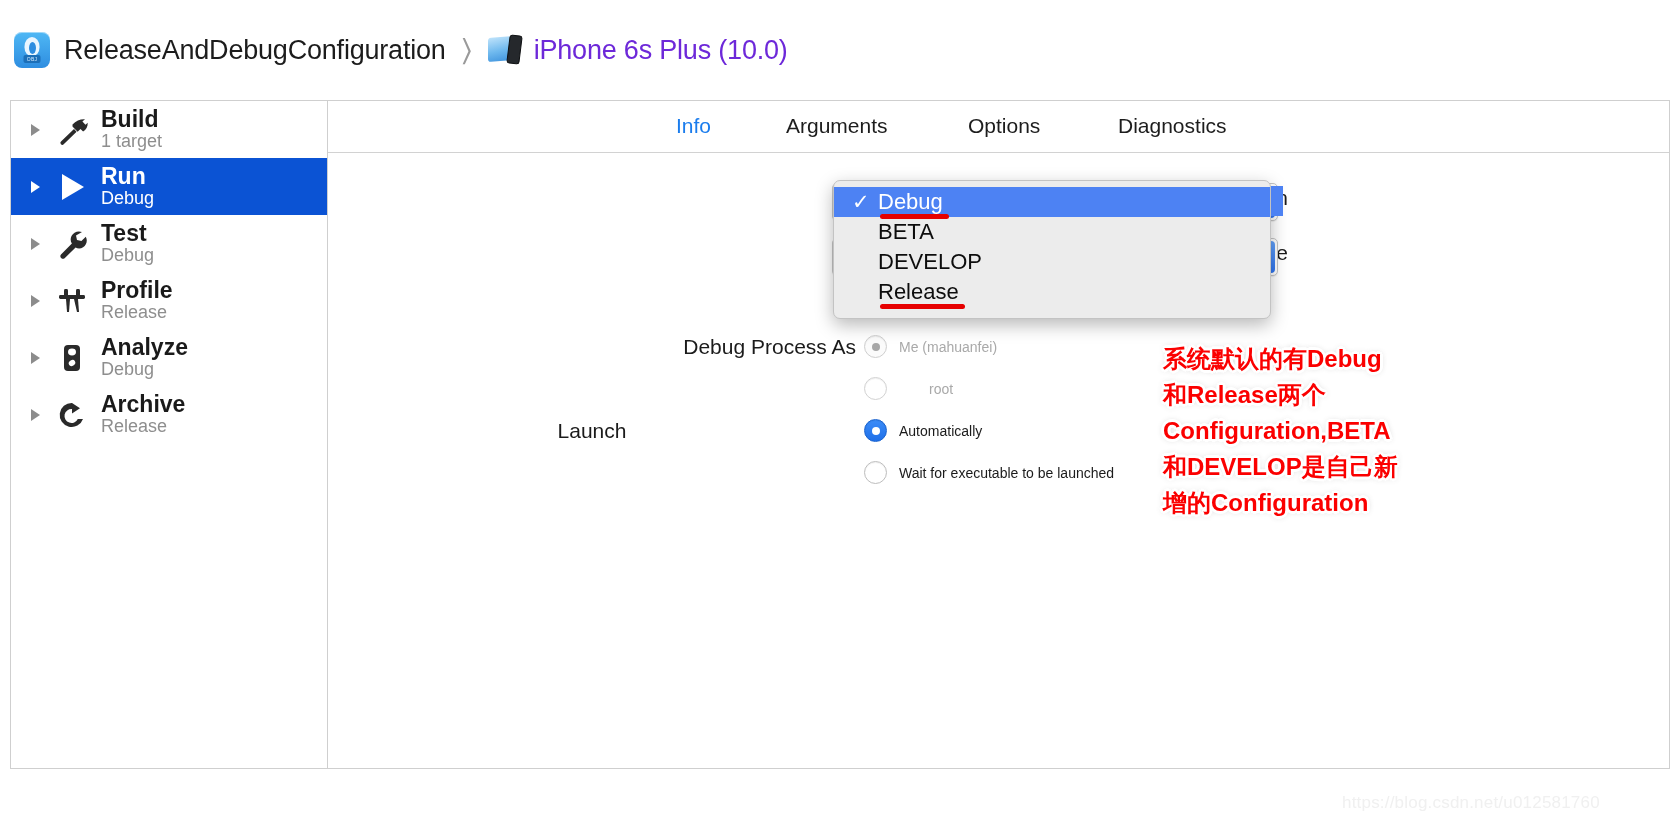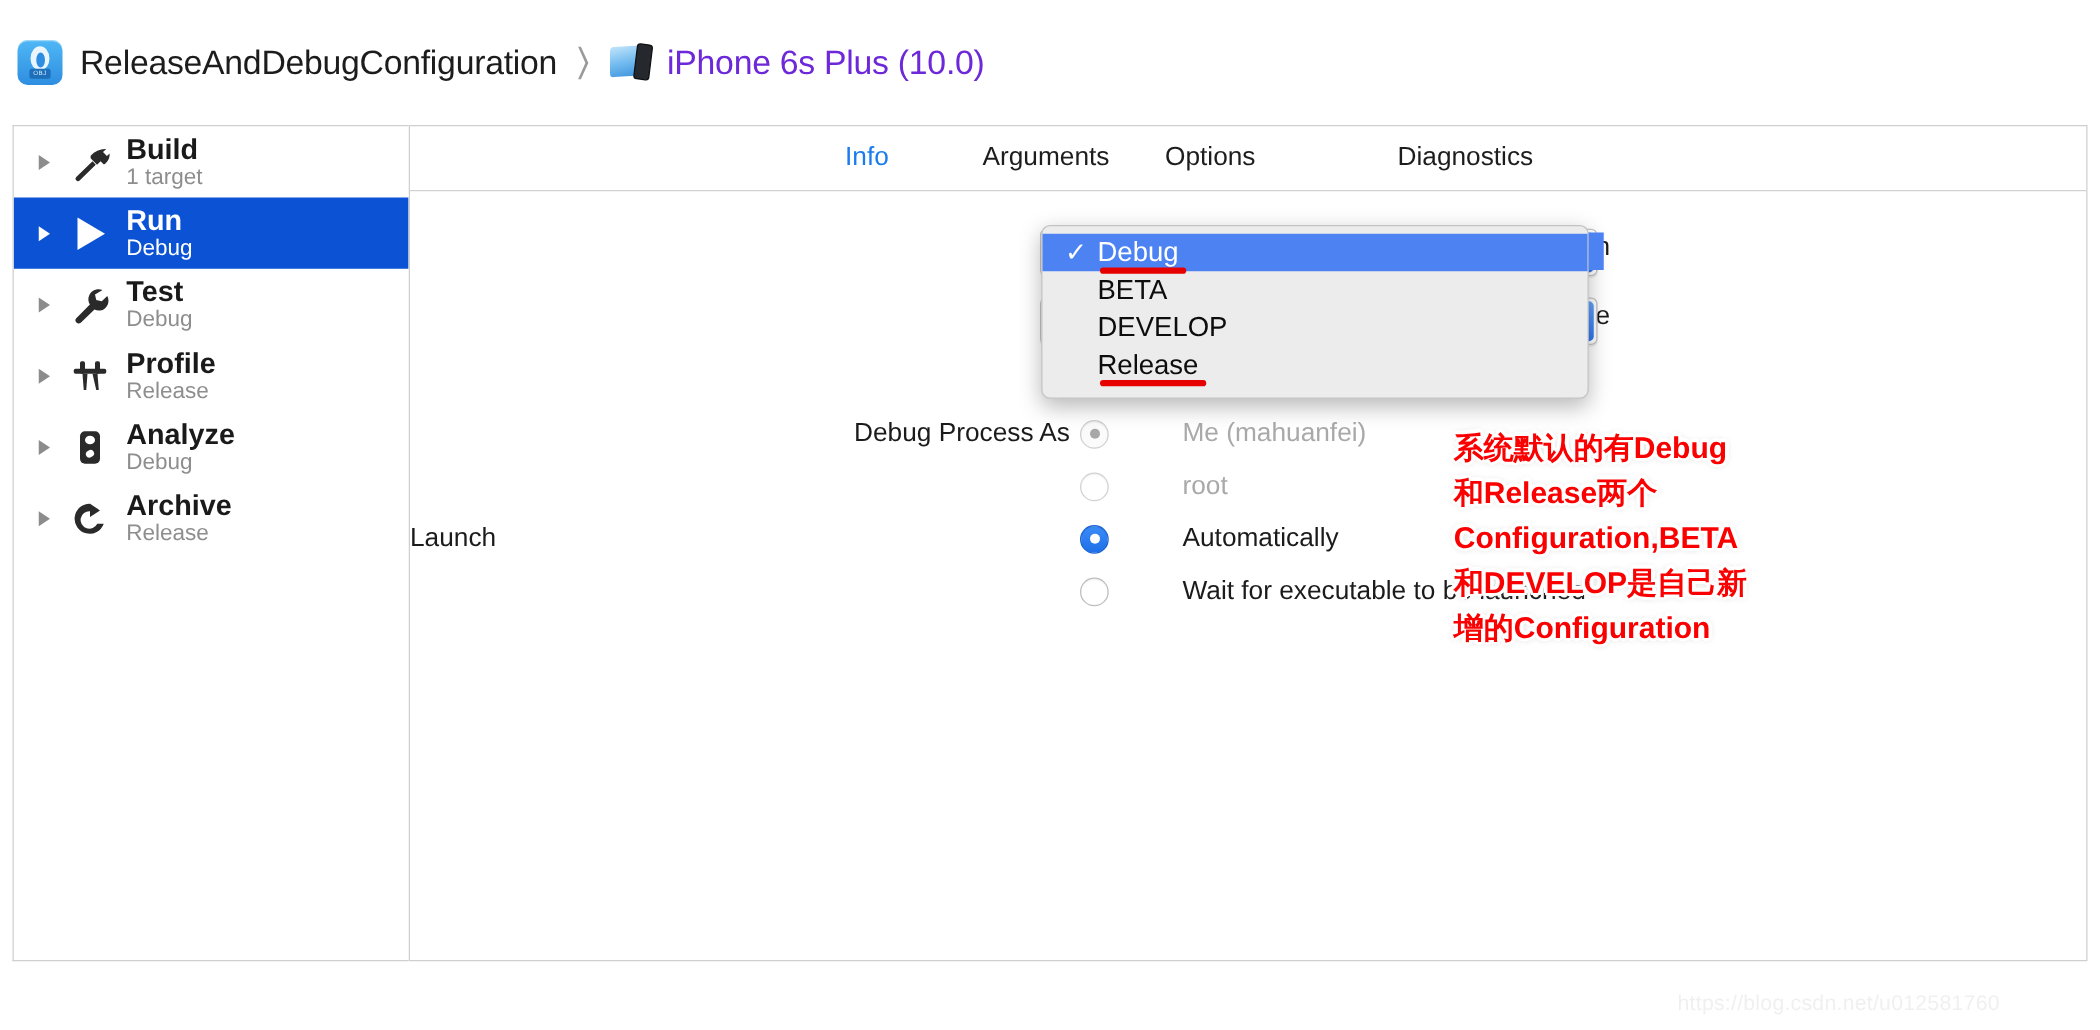--- a/index.html
+++ b/index.html
@@ -306,21 +306,21 @@
   .radio.dim-on:after {
     content: "";
     position: absolute;
     left: 50%; top: 50%;
     transform: translate(-50%,-50%);
     width: 8px; height: 8px;
     border-radius: 50%;
     background: #a7a7a7;
   }
   .radio.dim { border-color: #d2d2d2; }
-  .r-text { font-size: 21px; color: #1b1b1b; white-space: nowrap; margin-left: 47px; }
+  .r-text { font-size: 14px; color: #1b1b1b; white-space: nowrap; }
   .r-text.dim { color: #a9a9a9; }
 
   
   .annotation {
     position: absolute;
     left: 1163px; top: 341px;
     width: 300px;
     z-index: 60;
     font-size: 24px;
     font-weight: bold;
@@ -461,21 +461,21 @@
       </div>
     </div>
 
   </div>
 
   <div class="detail">
 
     <div class="tabbar">
       <span class="tab active" style="left:348px;">Info</span>
       <span class="tab" style="left:458px;">Arguments</span>
-      <span class="tab" style="left:604px;">Options</span>
+      <span class="tab" style="left:640px;">Options</span>
       <span class="tab" style="left:790px;">Diagnostics</span>
     </div>
 
     <div class="form-row" style="left:0px; top:85px; width:960px; justify-content:flex-end;">
       <span class="f-label">Build Configuration</span>
     </div>
     <div class="popup-btn" style="left:504px; top:82px; width:446px;">
       <span class="chev"></span>
     </div>
 
@@ -486,26 +486,26 @@
       <span class="chev"></span>
     </div>
 
     <div class="form-row" style="left:0px; top:234px; width:528px; justify-content:flex-end;">
       <span class="f-label">Debug Process As</span>
     </div>
     <div class="form-row" style="left:536px; top:234px;">
       <span class="radio dim-on"></span>
       <span class="r-text dim">Me (mahuanfei)</span>
     </div>
-    <div class="form-row" style="left:536px; top:276px;">
+    <div class="form-row" style="left:536px; top:276px;gap:30px;">
       <span class="radio dim"></span>
       <span class="r-text dim">root</span>
     </div>
 
-    <div class="form-row" style="left:0px; top:318px; width:528px; justify-content:flex-start;">
+    <div class="form-row" style="left:0px; top:318px; width:528px; justify-content:center;">
       <span class="f-label">Launch</span>
     </div>
     <div class="form-row" style="left:536px; top:318px;">
       <span class="radio on"></span>
       <span class="r-text">Automatically</span>
     </div>
     <div class="form-row" style="left:536px; top:360px;">
       <span class="radio"></span>
       <span class="r-text">Wait for executable to be launched</span>
     </div>

